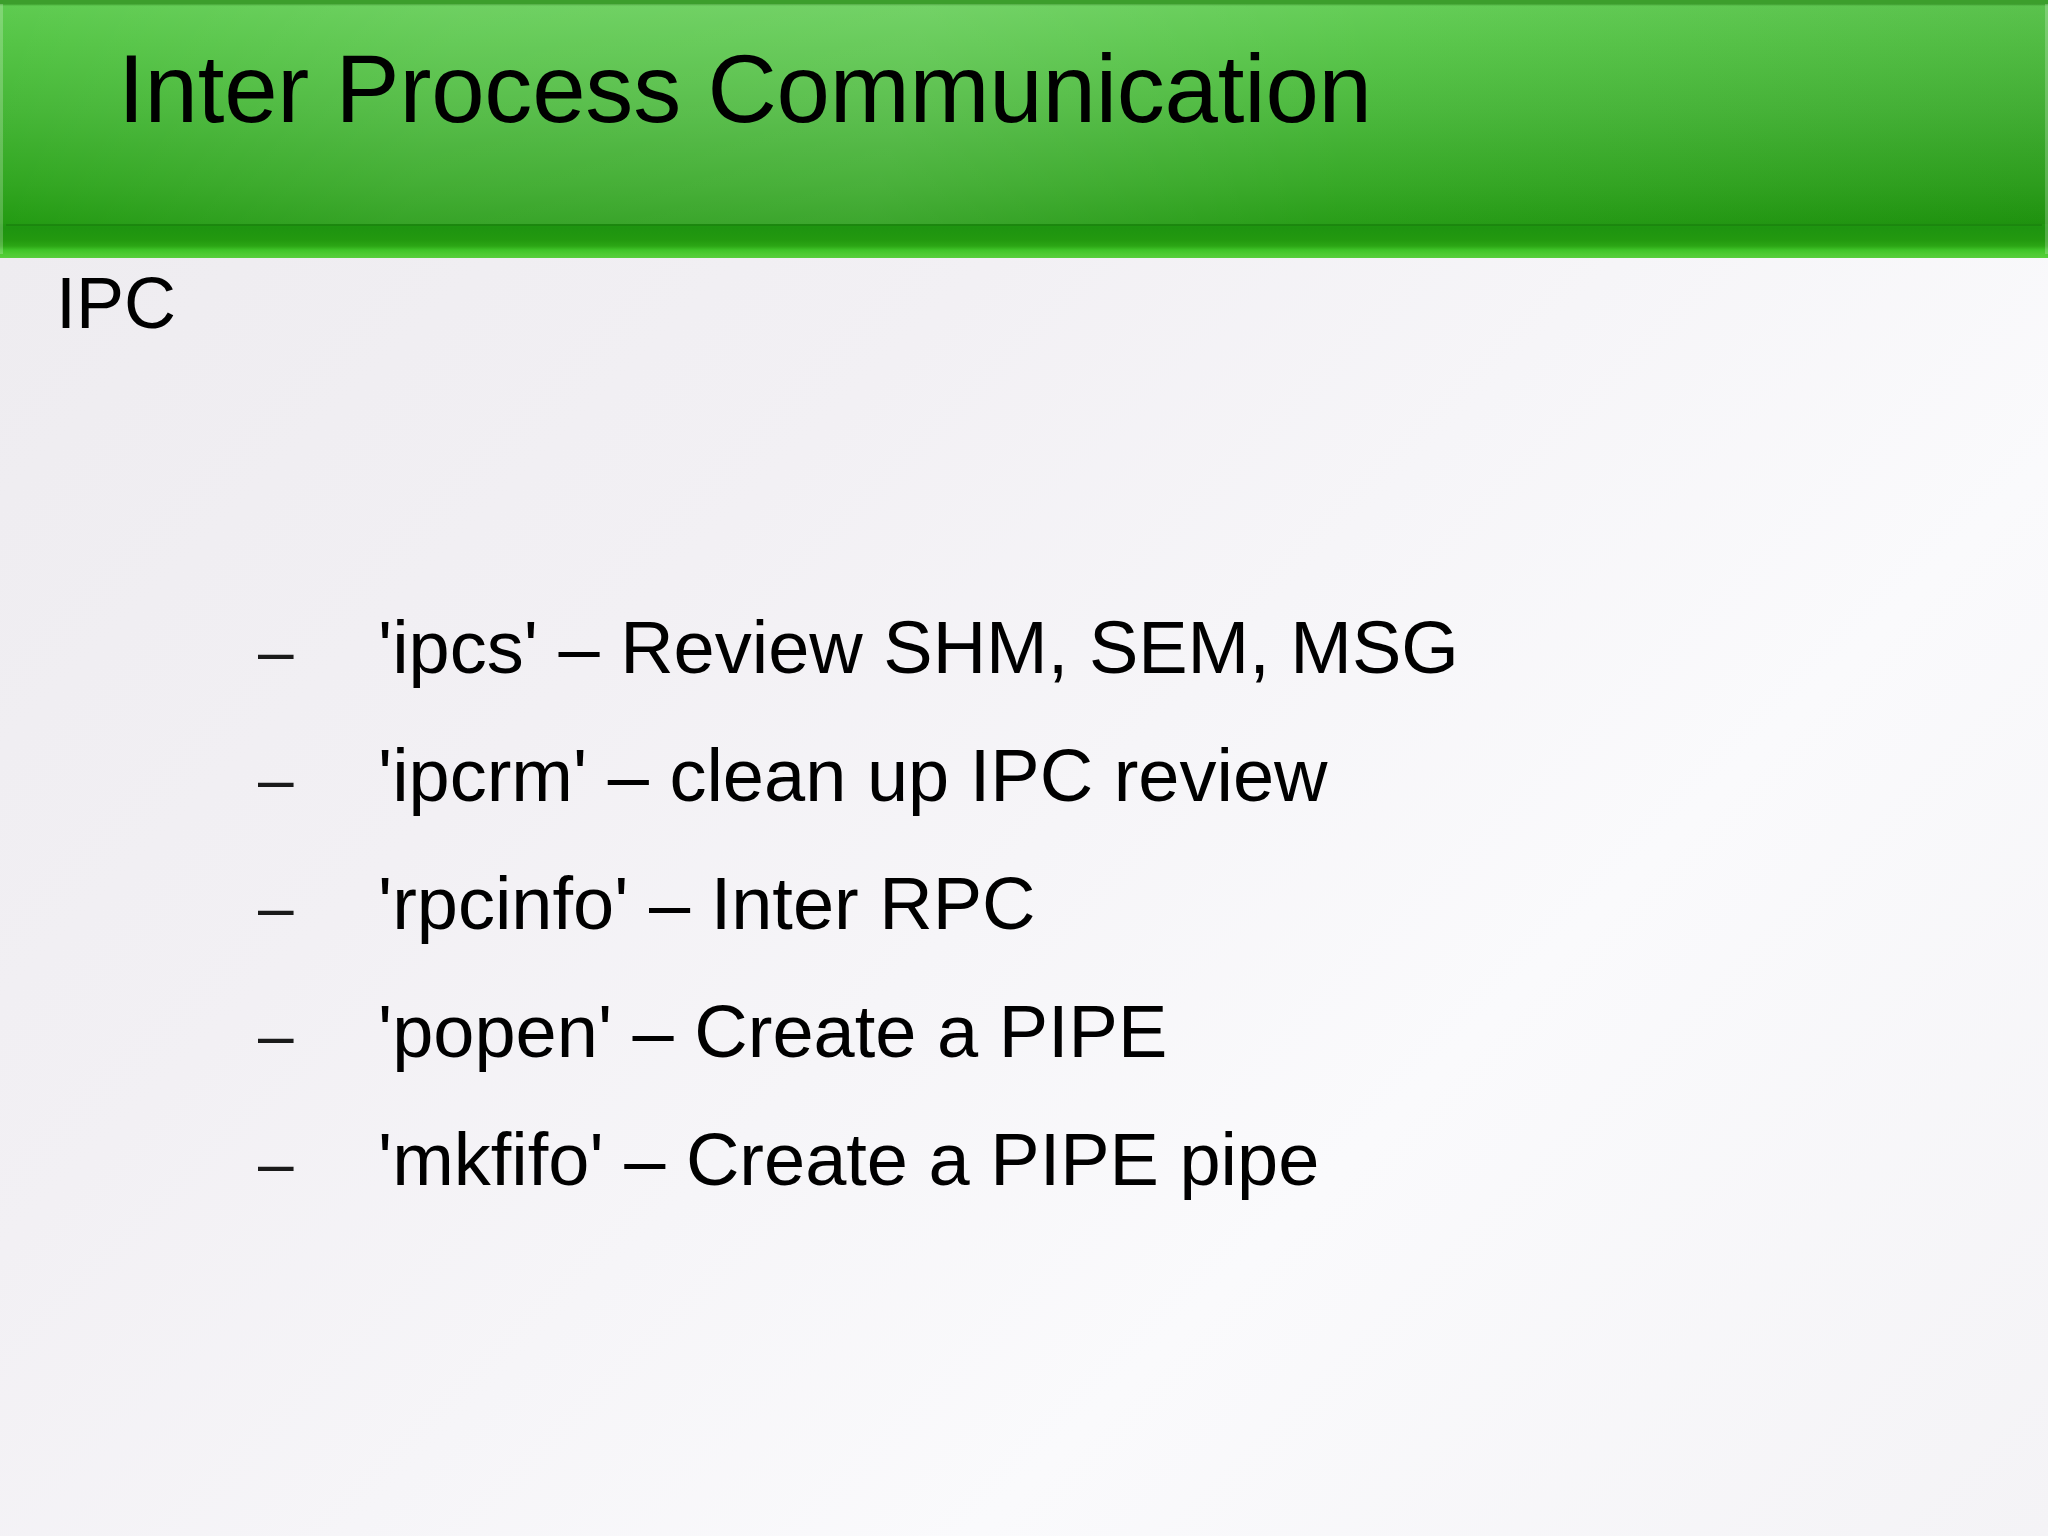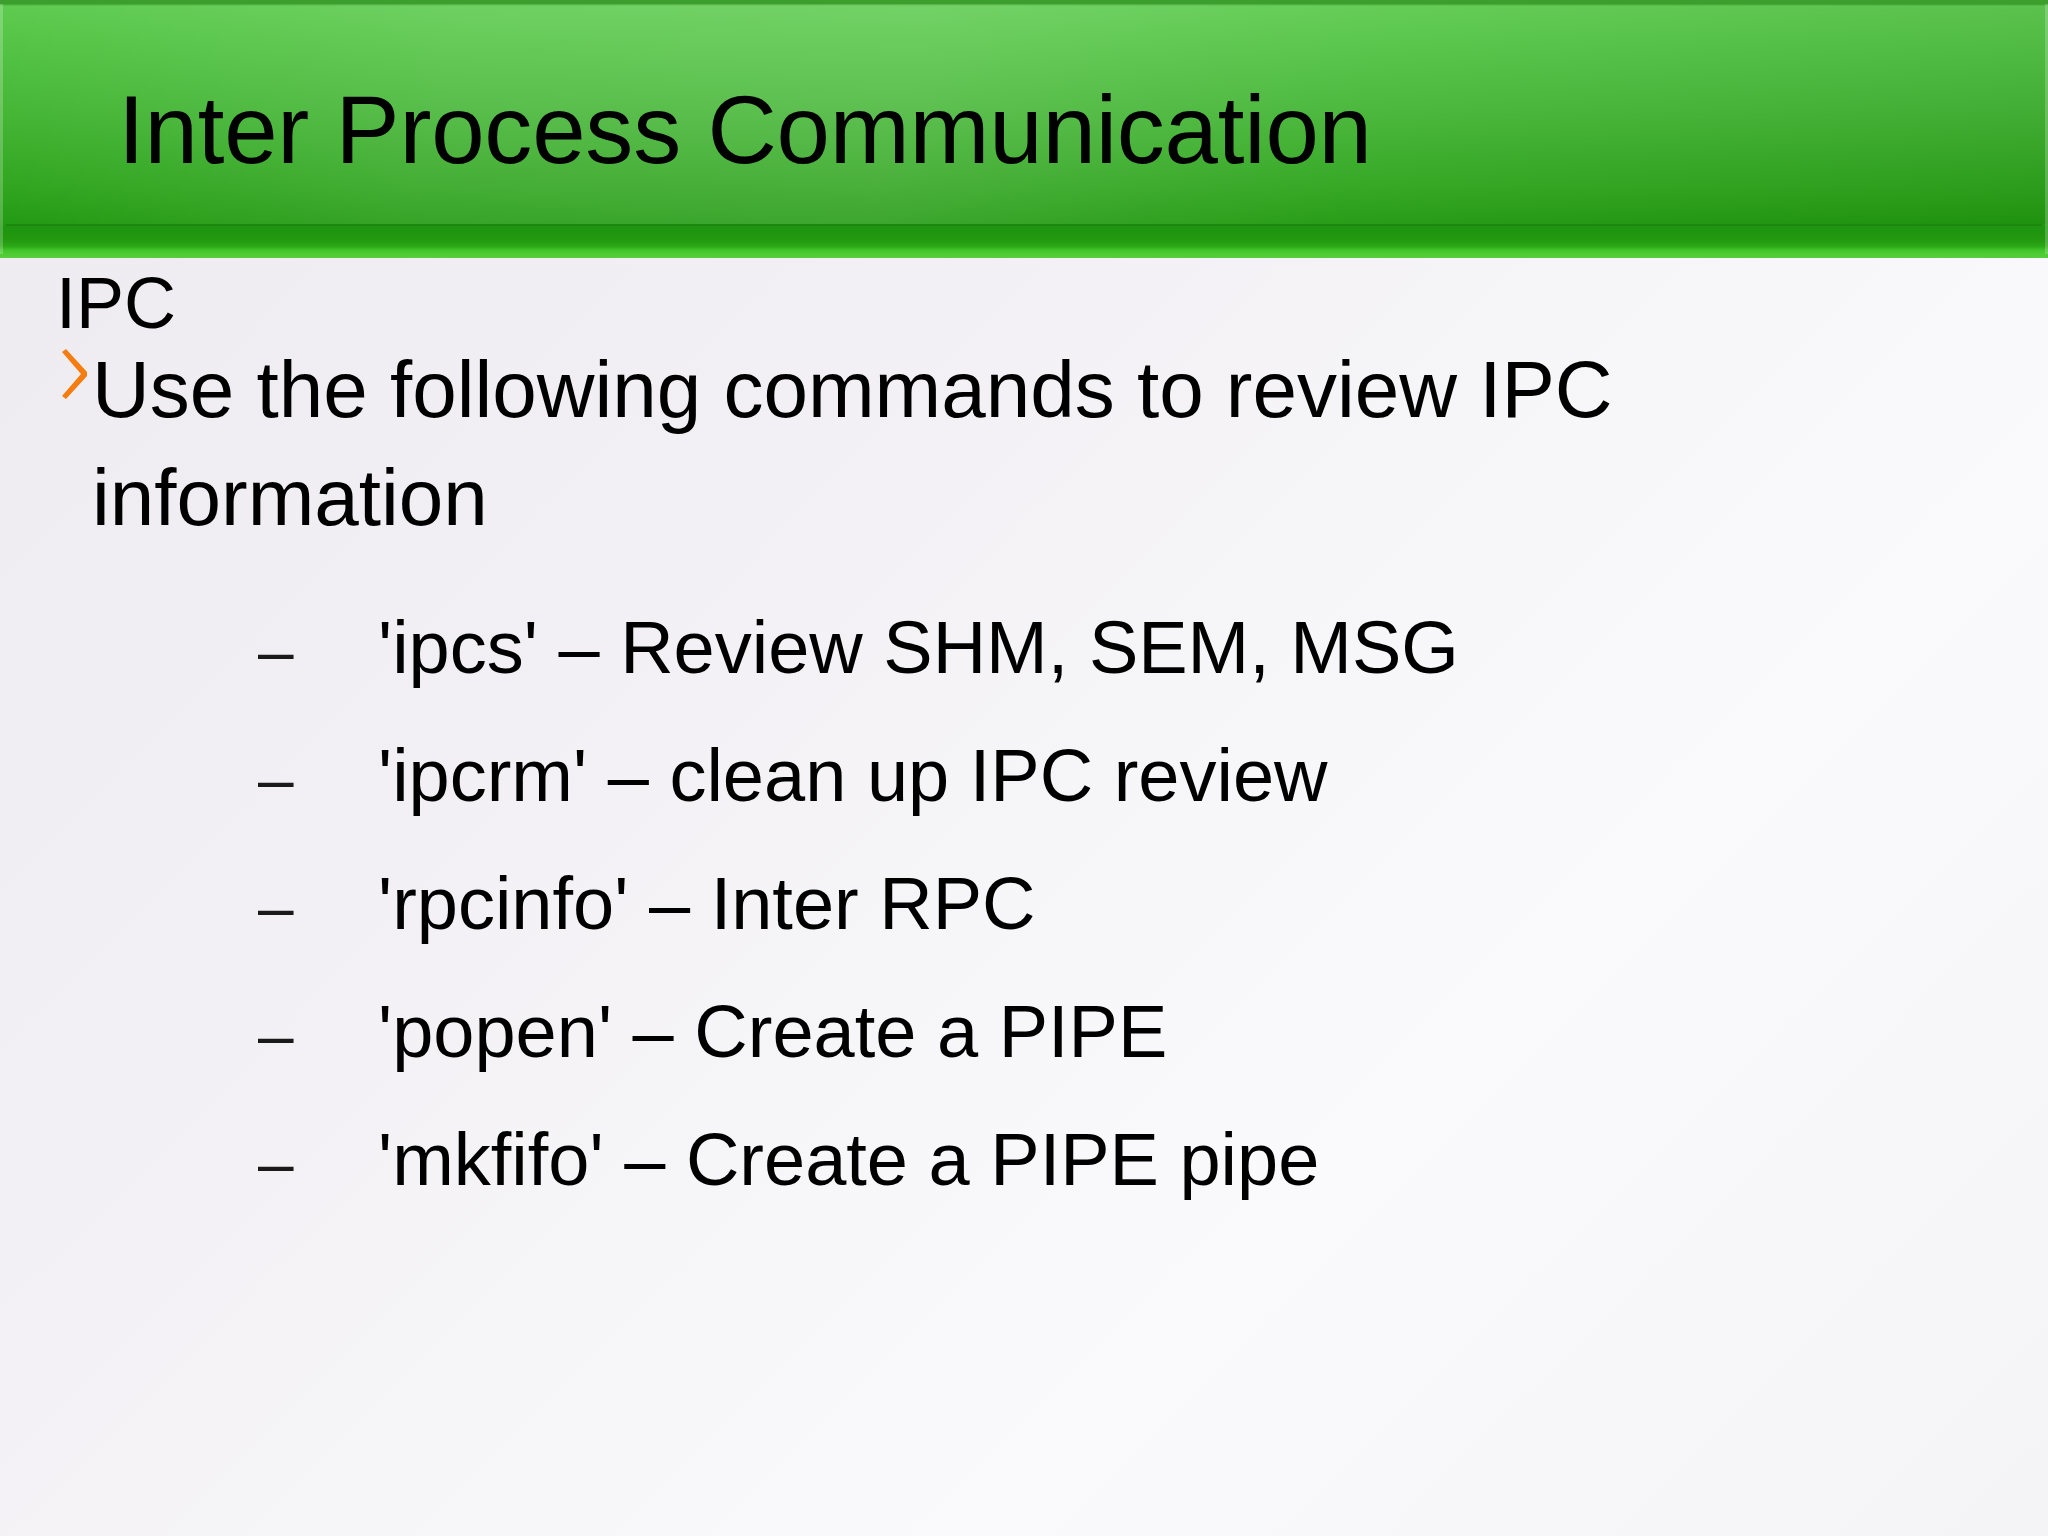--- a/index.html
+++ b/index.html
@@ -83,21 +83,20 @@
     left: 118px;
     top: 34px;
     width: 1830px;
     font-family: "Liberation Sans Narrow", "Liberation Sans", "DejaVu Sans", sans-serif;
     font-stretch: condensed;
     font-size: 96px;
     line-height: 110px;
     color: #000000;
     white-space: nowrap;
     letter-spacing: -0.2px;
-    margin-top: 41px;
   }
 
   
   .body-area {
     position: absolute;
     left: 0;
     top: 258px;
     width: 1761px;
     height: 1278px;
   }
@@ -191,30 +190,20 @@
   <div class="title-bar">
     <div class="title-edge-left"></div>
     <div class="title-edge-right"></div>
   </div>
   <div class="slide-title">Inter Process Communication</div>
 
   <div class="body-area">
 
     <div class="lead-heading">IPC</div>
 
-    <div class="level1">
-      <div class="level1-row">
-        <span class="chev">
-          <svg width="36" height="52" viewBox="0 0 36 52" aria-hidden="true">
-            <path d="M6 4 L10 1 L31 24 L31 28 L10 51 L6 48 L25 26 Z" fill="#F57C0E"></path>
-          </svg>
-        </span>
-        <span class="level1-text">Use the following commands to review IPC information</span>
-      </div>
-    </div>
 
     <div class="level2">
 
       <div class="level2-row">
         <span class="dash">–</span>
         <span class="level2-text">'ipcs' – Review SHM, SEM, MSG</span>
       </div>
 
       <div class="level2-row">
         <span class="dash">–</span>

